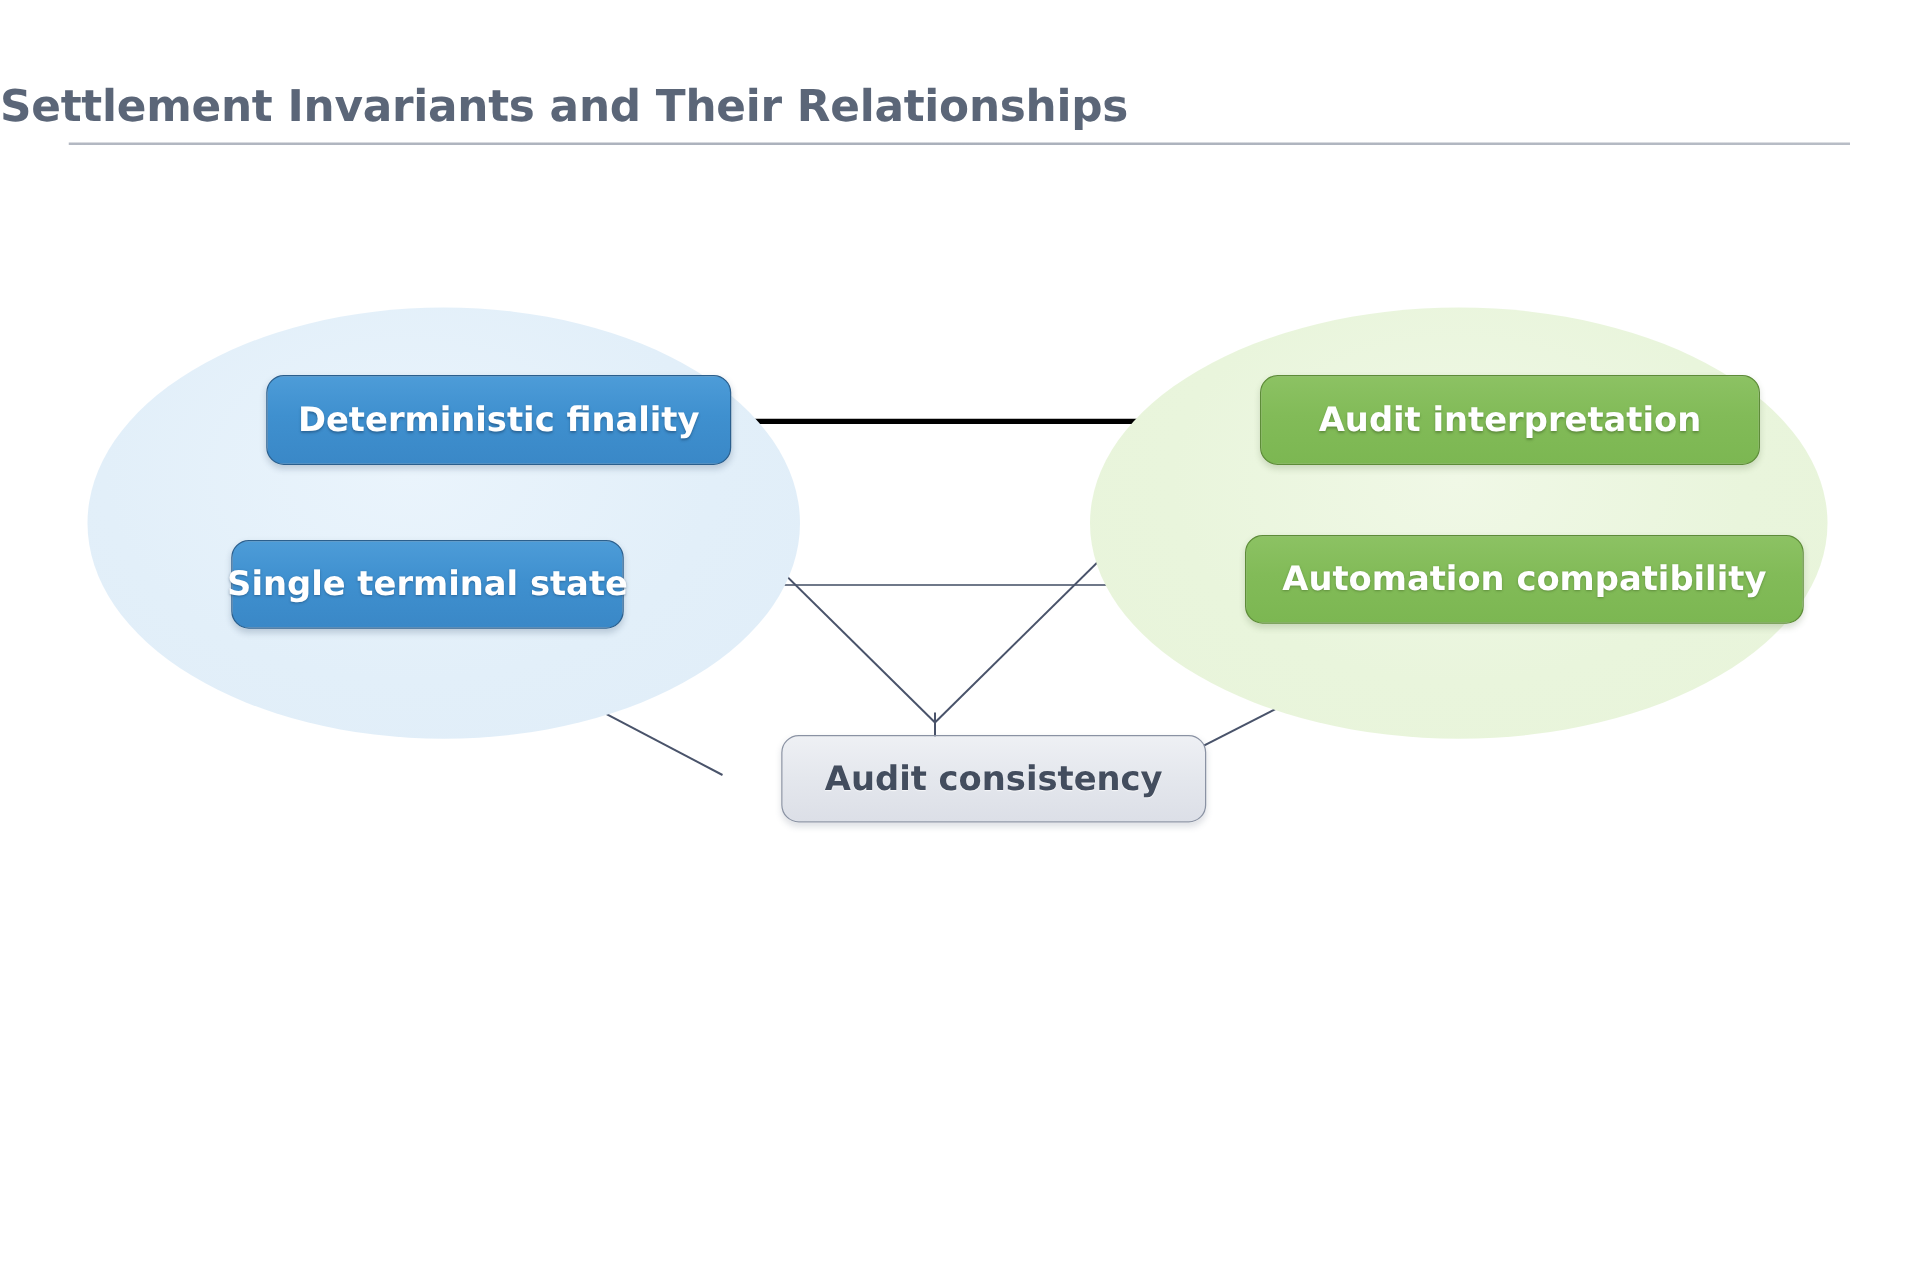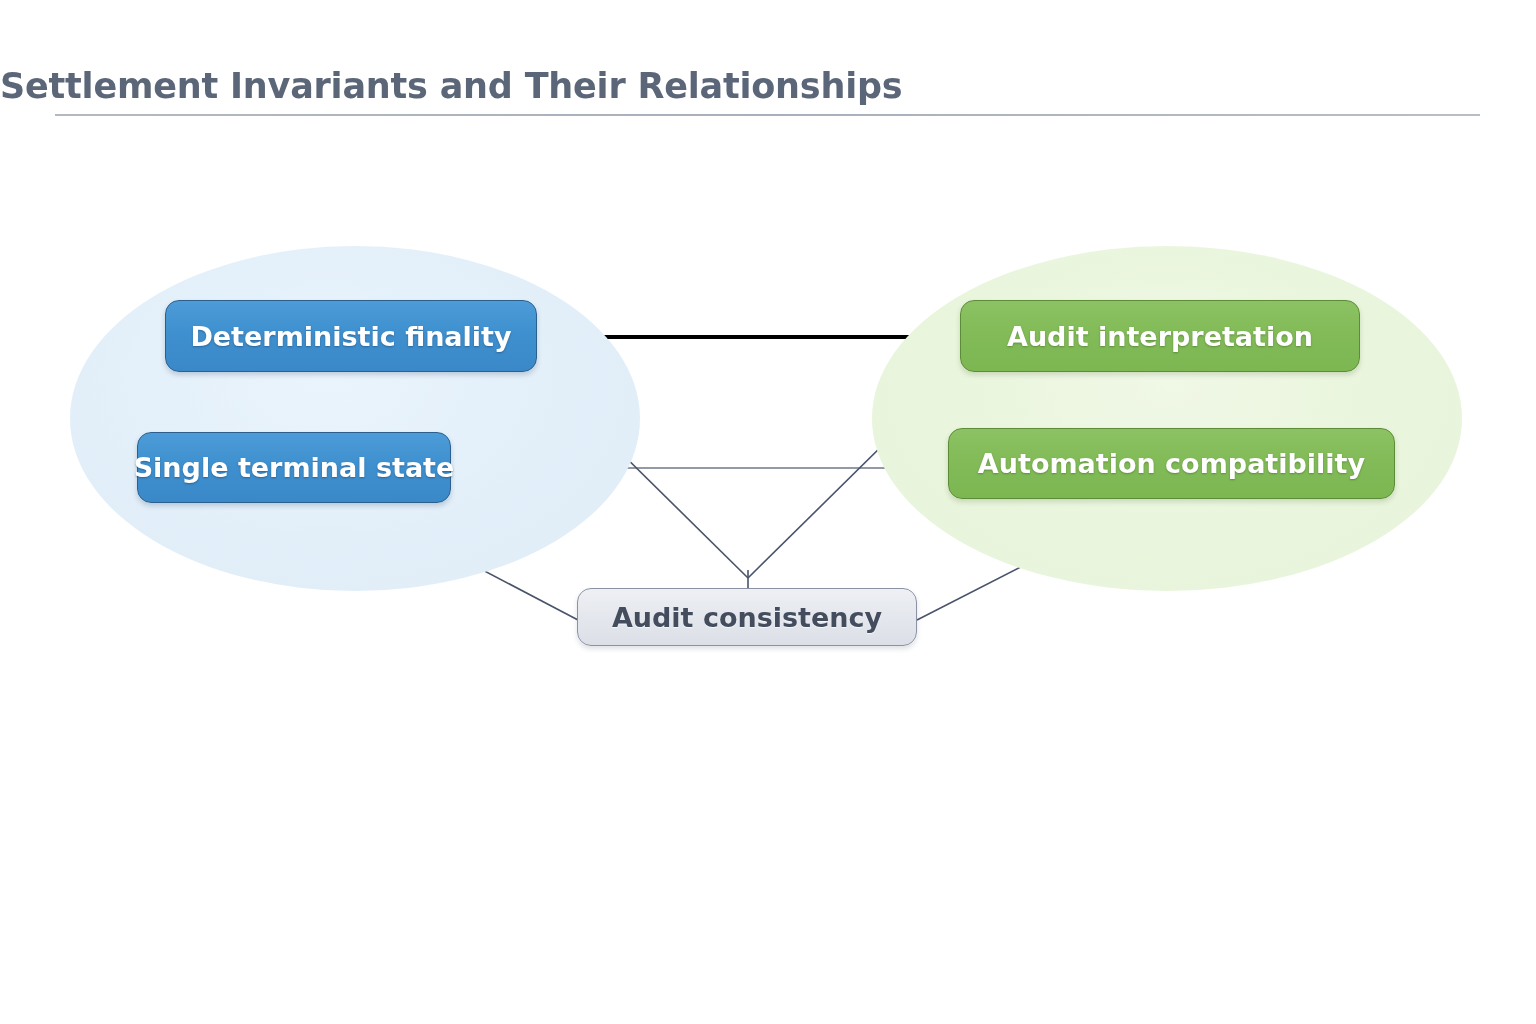--- a/index.html
+++ b/index.html
@@ -62,20 +62,21 @@
   .node {
     position: absolute;
     box-sizing: border-box;
     display: flex;
     align-items: center;
     justify-content: center;
     border-radius: 14px;
     font-family: "DejaVu Sans", sans-serif;
     font-weight: bold;
     white-space: nowrap;
+    margin-left: 48px;
   }
   .node-blue {
     background: linear-gradient(to bottom, #4d9cd8 0%, #3f90cf 45%, #3a88c7 100%);
     border: 1.6px solid #2b5f8d;
     color: #ffffff;
     font-size: 27px;
     text-shadow: 0 1px 2px rgba(20,55,90,0.45);
     box-shadow: 0 3px 5px rgba(40,70,100,0.22);
   }
   .node-green {
@@ -91,21 +92,21 @@
     border: 1.6px solid #8a92a3;
     color: #434d5e;
     font-size: 27px;
     text-shadow: 0 1px 1px rgba(255,255,255,0.75);
     box-shadow: 0 3px 5px rgba(80,90,110,0.18);
   }
   #node-deterministic-finality { left: 165px; top: 300px; width: 372px; height: 72px; }
   #node-single-terminal-state  { left: 137px; top: 432px; width: 314px; height: 71px; }
   #node-shared-interpretation  { left: 960px; top: 300px; width: 400px; height: 72px; }
   #node-automation-compat      { left: 948px; top: 428px; width: 447px; height: 71px; }
-  #node-audit-consistency      { left: 577px; top: 588px; width: 340px; height: 58px; }
+  #node-audit-consistency      { left: 577px; top: 588px; width: 340px; height: 70px; }
 </style>
 </head>
 <body>
 
 <svg id="canvas" viewBox="0 0 1536 1024" xmlns="http://www.w3.org/2000/svg">
 
   <line x1="347" y1="372" x2="347" y2="432" stroke="#4a5468" stroke-width="1.6"></line>
 
   <line x1="1163" y1="372" x2="1163" y2="432" stroke="#4a5468" stroke-width="1.6"></line>
 

